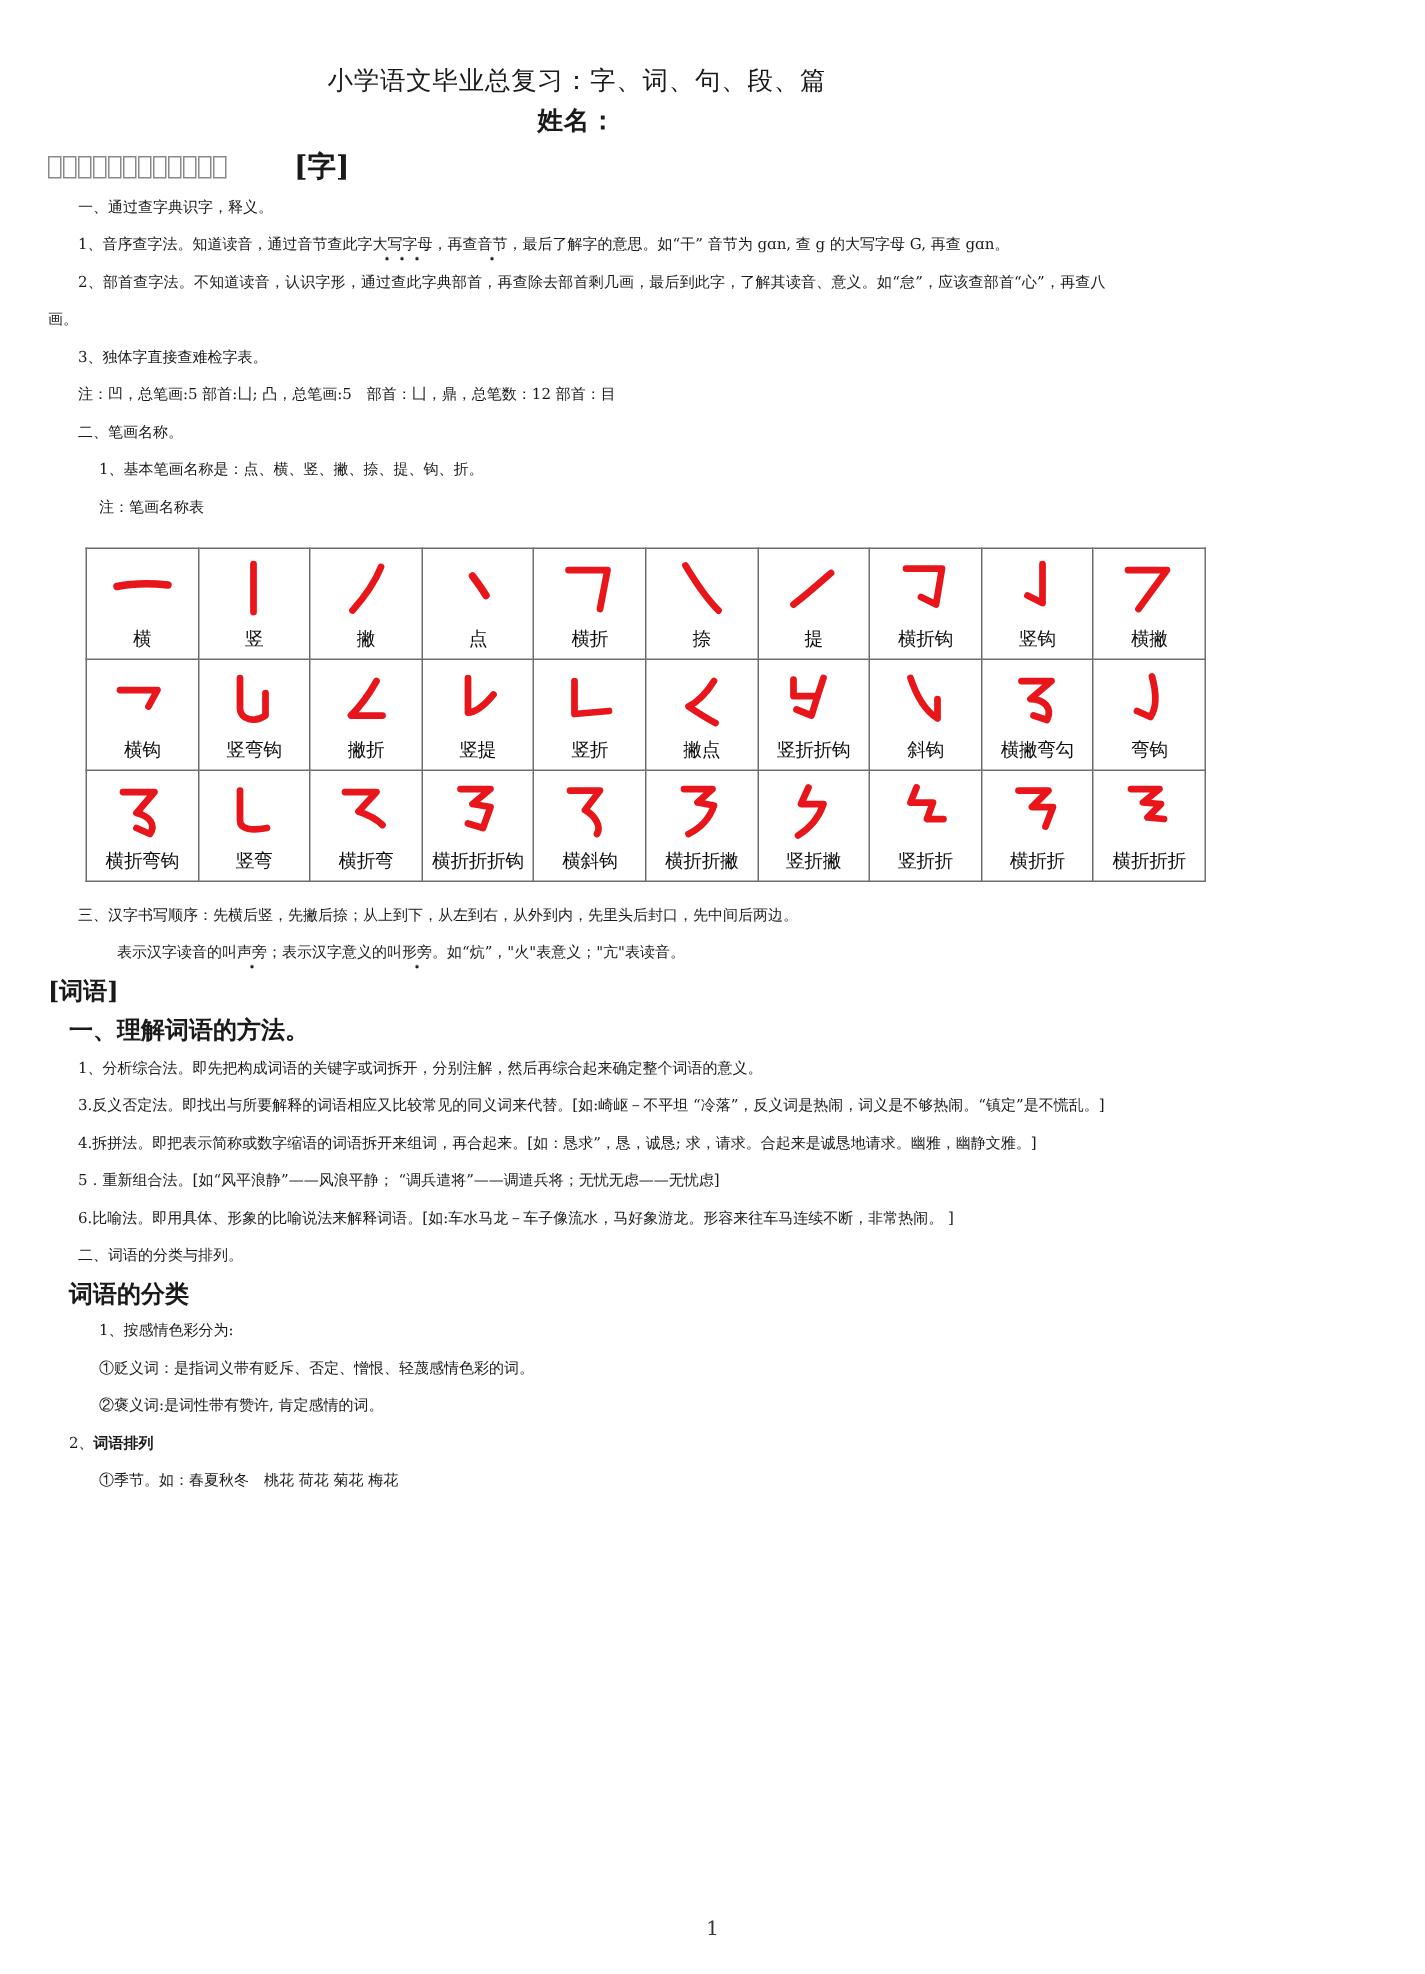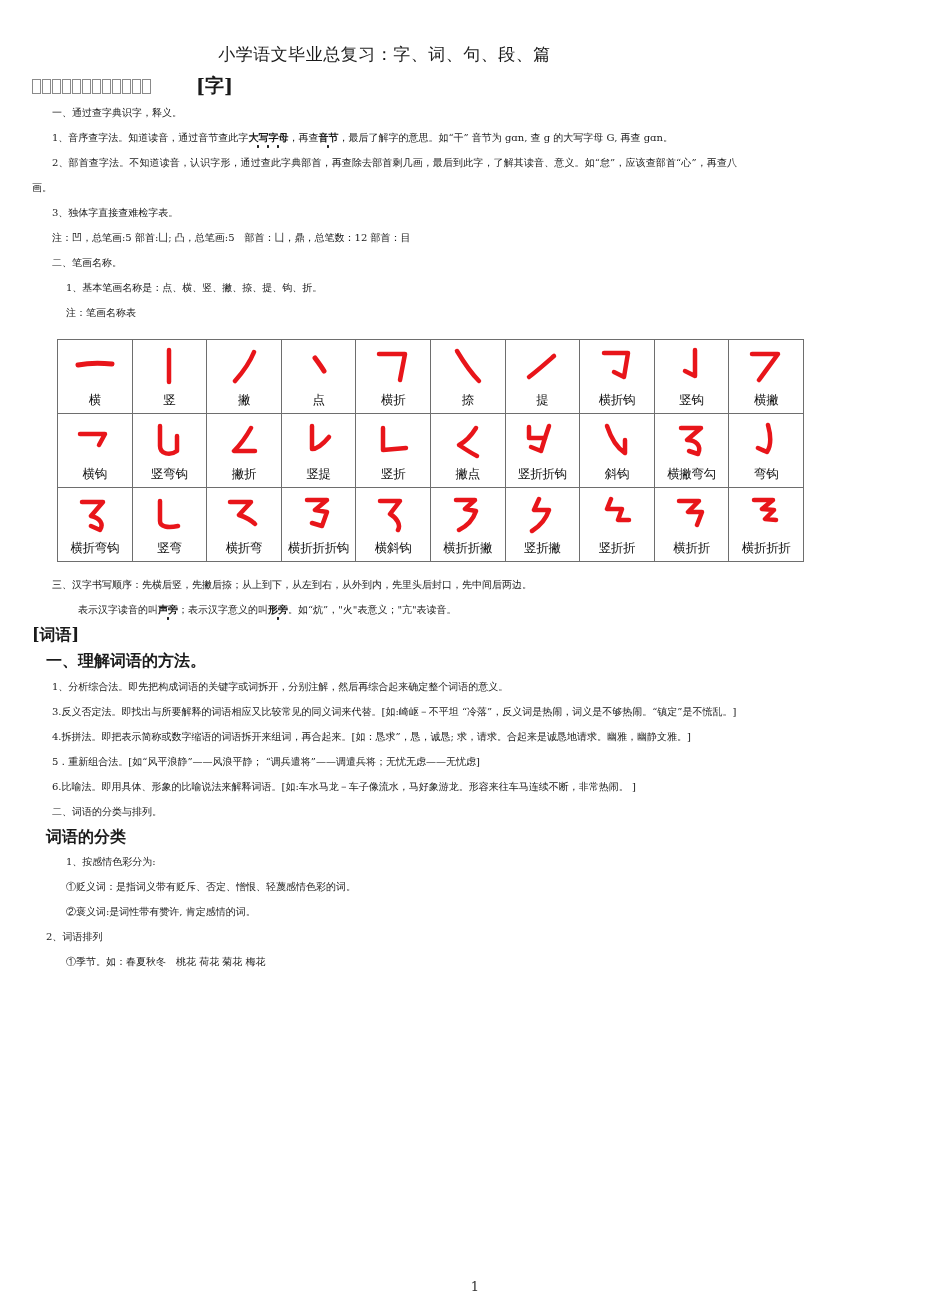--- a/index.html
+++ b/index.html
@@ -66,23 +66,23 @@
   p {
     margin: 0;
     font-size: 10px;
     line-height: 25px;
     text-align: justify;
     text-justify: inter-ideograph;
   }
   .ind1 { text-indent: 2em; }
   .ind-half { padding-left: 14px; }
   .ind-one { padding-left: 26px; }
-  b, .bold { font-weight: normal; }
+  b, .bold { font-weight: bold; }
   .emph {
-    font-weight: bold;
+    font-weight: normal;
     border-bottom: none;
     position: relative;
   }
   .emph::after {
     content: "";
     position: absolute;
     left: 2px;
     right: 2px;
     bottom: -5px;
     height: 3px;
@@ -152,20 +152,21 @@
     font-size: 13px;
     color: #333;
   }
 </style>
 </head>
 <body>
 
 <div class="page">
 
   <div class="doc-title">小学语文毕业总复习：字、词、句、段、篇</div>
+  <div class="doc-subtitle">姓名：</div>
 
   <div class="tofu-row">
     <span id="tofu-holder"><span class="tofu-box"></span><span class="tofu-box"></span><span class="tofu-box"></span><span class="tofu-box"></span><span class="tofu-box"></span><span class="tofu-box"></span><span class="tofu-box"></span><span class="tofu-box"></span><span class="tofu-box"></span><span class="tofu-box"></span><span class="tofu-box"></span><span class="tofu-box"></span></span>
     <span class="section-bracket">[字]</span>
   </div>
 
   <p class="ind1">一、通过查字典识字，释义。</p>
 
   <p class="ind1"><span>1、音序查字法。知道读音，通过音节查此字</span><span class="emph">大写字母</span><span>，再查</span><span class="emph">音节</span><span>，最后了解字的意思。如“干” 音节为 gɑn, 查 g 的大写字母 G, 再查 gɑn。</span></p>
 

